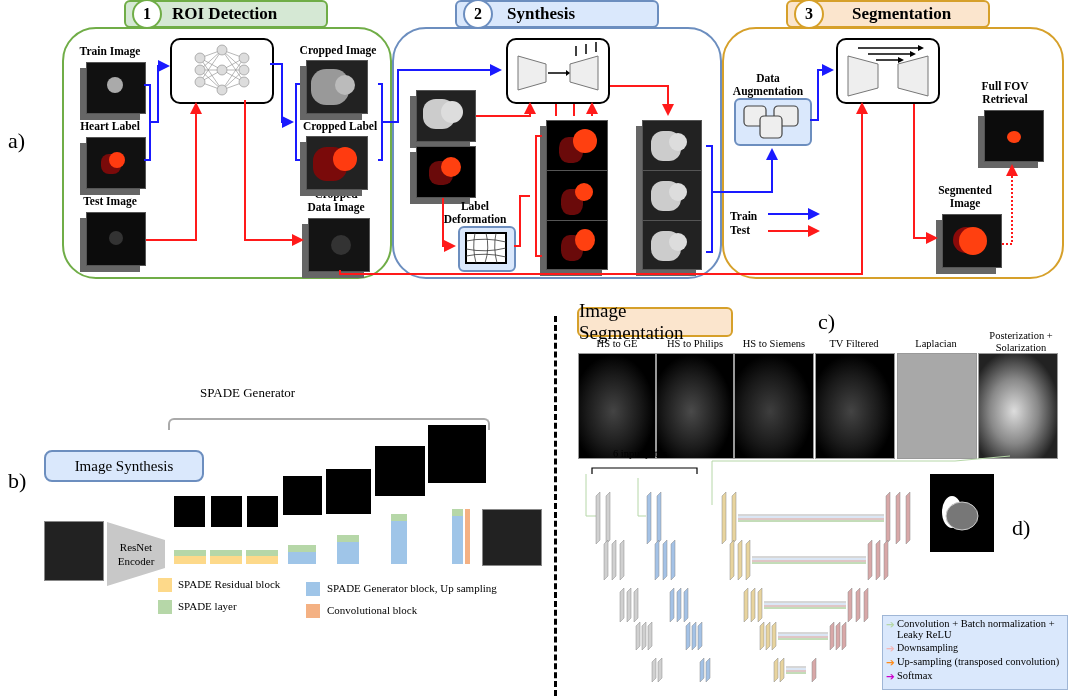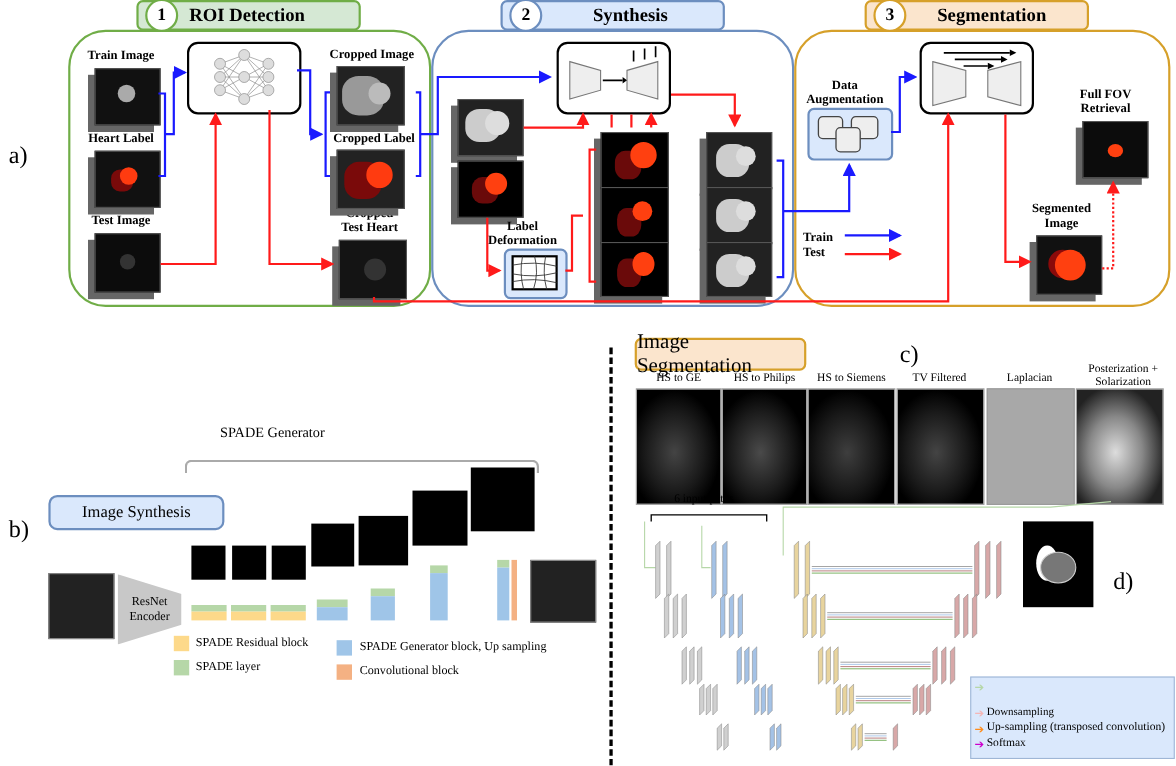--- a/index.html
+++ b/index.html
@@ -30,34 +30,34 @@
 <div class="section" style="left:62px;top:27px;width:326px;height:248px;border-color:#70ad47;"></div>
 <div class="section" style="left:392px;top:27px;width:326px;height:248px;border-color:#6c8ebf;"></div>
 <div class="section" style="left:722px;top:27px;width:338px;height:248px;border-color:#d6a02a;"></div>
 
 <div class="section-tab" style="left:124px;top:0;width:200px;background:#d5e8d4;border-color:#70ad47;">
   <span class="tab-num" style="border-color:#70ad47;">1</span>
   <span>ROI Detection</span>
 </div>
 <div class="section-tab" style="left:455px;top:0;width:200px;background:#dae8fc;border-color:#6c8ebf;">
   <span class="tab-num" style="border-color:#6c8ebf;">2</span>
-  <span style="margin-left:36px;">Synthesis</span>
+  <span style="margin-left:4px;">Synthesis</span>
 </div>
 <div class="section-tab" style="left:786px;top:0;width:200px;background:#fbe5cd;border-color:#d6a02a;">
   <span class="tab-num" style="border-color:#d6a02a;">3</span>
   <span style="margin-left:18px;">Segmentation</span>
 </div>
 
 <div class="bold-label" style="left:70px;top:45px;width:80px;">Train Image</div>
 <div class="bold-label" style="left:70px;top:120px;width:80px;">Heart Label</div>
 <div class="bold-label" style="left:70px;top:195px;width:80px;">Test Image</div>
 <div class="bold-label" style="left:290px;top:44px;width:96px;">Cropped Image</div>
 <div class="bold-label" style="left:292px;top:120px;width:96px;">Cropped Label</div>
 <div class="bold-label" style="left:296px;top:188px;width:80px;white-space:pre-line;">Cropped
-Test Heart</div>
+Data Image</div>
 
 <div class="mri" style="left:86px;top:62px;width:58px;height:50px;">
     <div class="heart" style="left:20px;top:14px;width:16px;height:16px;background:#aaa;"></div>
   </div>
 <div class="mri" style="left:86px;top:137px;width:58px;height:50px;">
     <div class="heart" style="left:14px;top:16px;width:20px;height:20px;background:#7a0a0a;border-radius:40%;"></div>
     <div class="heart" style="left:22px;top:14px;width:16px;height:16px;background:#ff3b10;"></div>
   </div>
 <div class="mri" style="left:86px;top:212px;width:58px;height:52px;background:#0c0c0c;">
     <div class="heart" style="left:22px;top:18px;width:14px;height:14px;background:#333;"></div>
@@ -388,19 +388,20 @@
 </svg>
 <div class="abs" style="left:930px;top:474px;width:64px;height:78px;background:#000;">
   <svg width="64" height="78">
       <ellipse cx="22" cy="38" rx="10" ry="16" fill="#fff"></ellipse>
       <ellipse cx="32" cy="42" rx="16" ry="14" fill="#777" stroke="#ccc"></ellipse>
     </svg>
 </div>
 
 <div class="abs" style="left:882px;top:615px;width:184px;height:73px;background:#dae8fc;border:1px solid #9fb6d6;">
   <div class="small-text" style="left:3px;top:2px;font-size:10.5px;color:#b6d7a8;">➔</div>
+  <div class="small-text" style="left:14px;top:2px;font-size:10.5px;width:170px;">Convolution + Batch normalization + Leaky ReLU</div>
   <div class="small-text" style="left:3px;top:26px;font-size:10.5px;color:#f4b6b6;">➔</div>
   <div class="small-text" style="left:14px;top:26px;font-size:10px;">Downsampling</div>
   <div class="small-text" style="left:3px;top:40px;font-size:10.5px;color:#ff8c1a;">➔</div>
   <div class="small-text" style="left:14px;top:40px;font-size:10.5px;">Up-sampling (transposed convolution)</div>
   <div class="small-text" style="left:3px;top:54px;font-size:10.5px;color:#cc00cc;">➔</div>
   <div class="small-text" style="left:14px;top:54px;font-size:10.5px;">Softmax</div>
 </div>
 
 </body></html>

